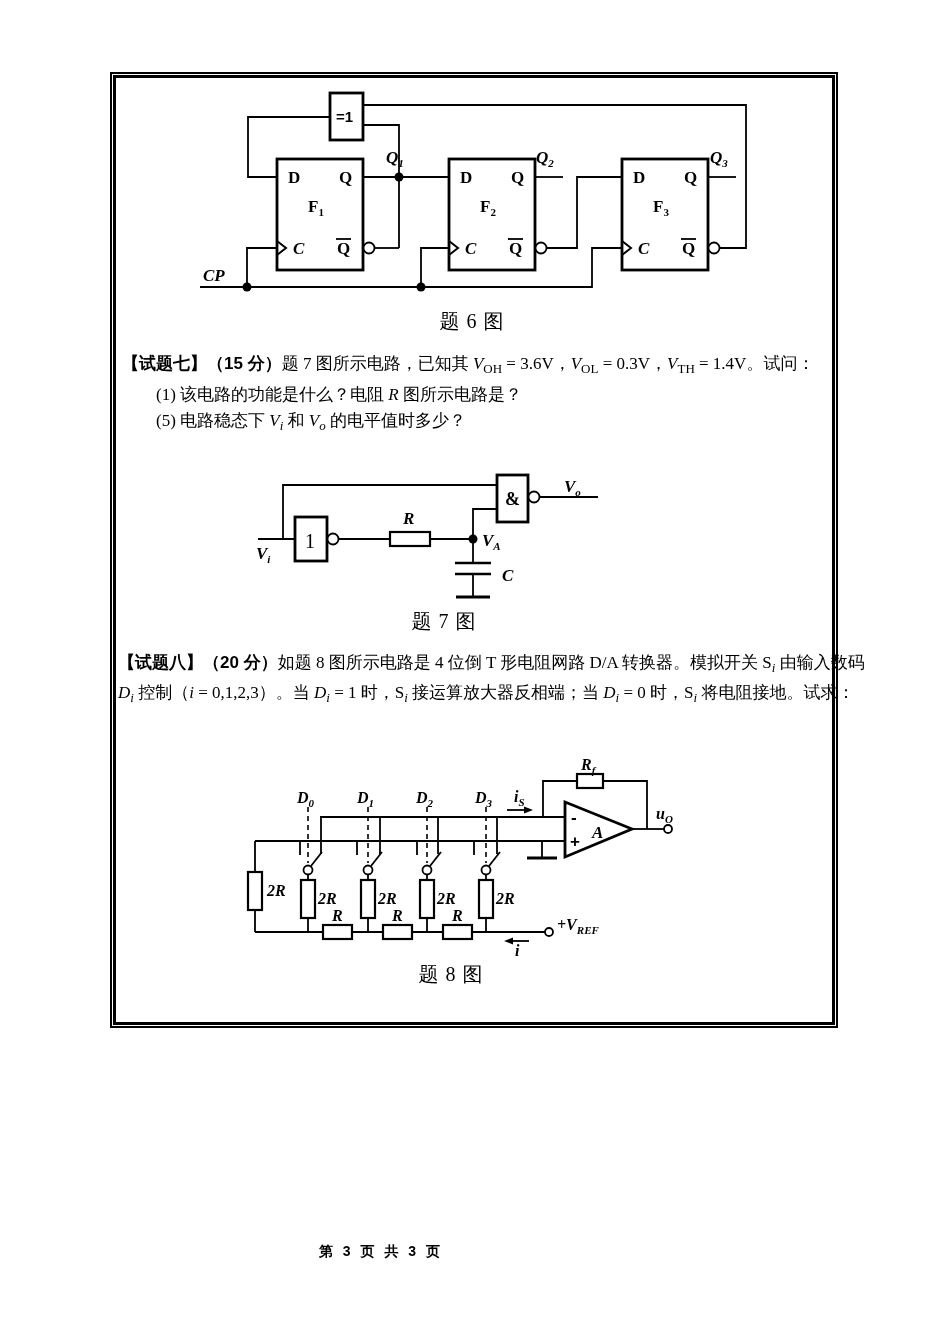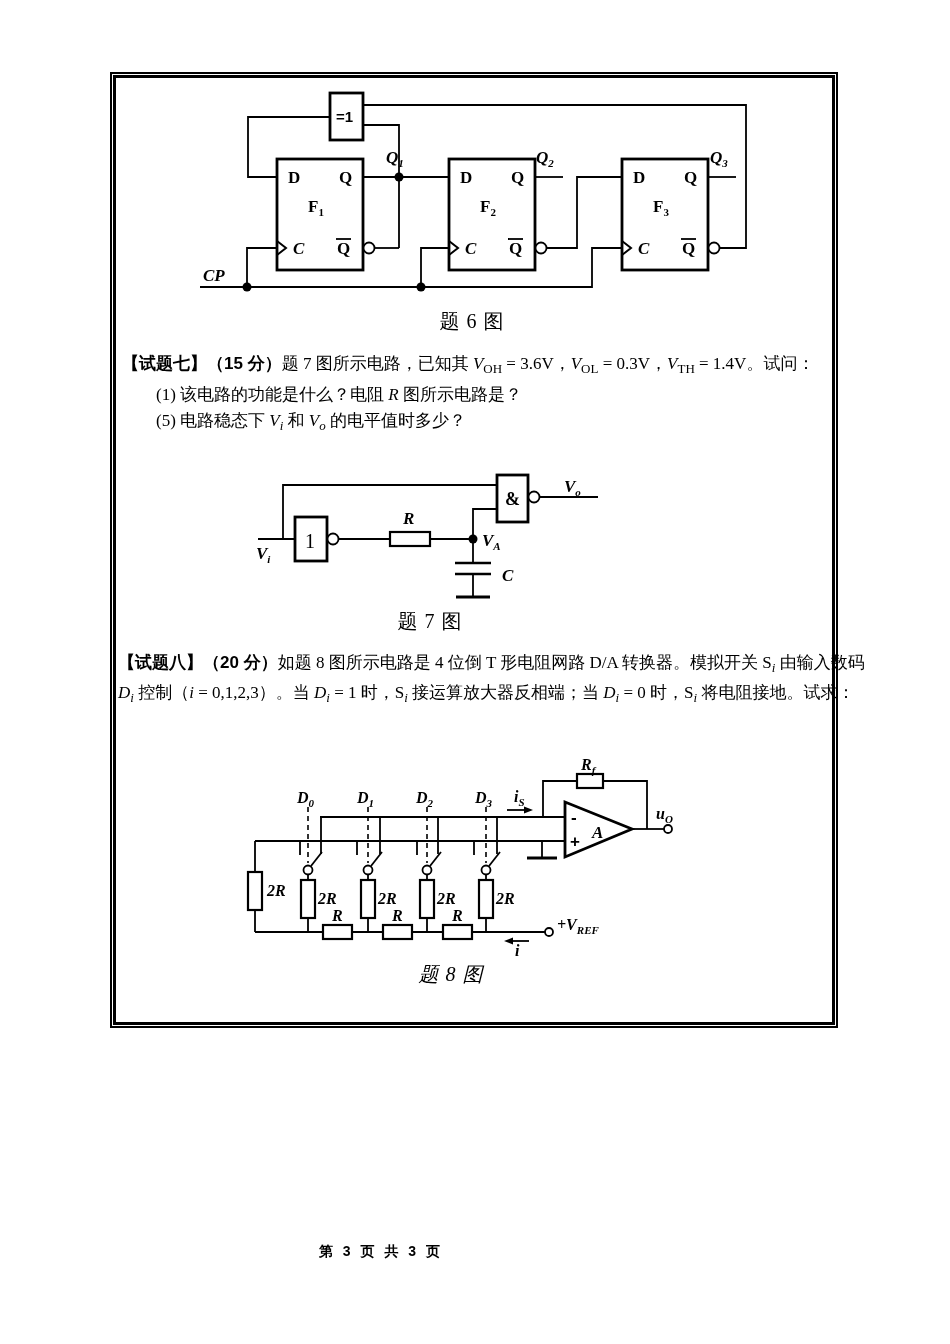--- a/index.html
+++ b/index.html
@@ -150,21 +150,21 @@
 
     <rect class="res" x="390" y="532" width="40" height="14"></rect>
     <circle class="dot" cx="473" cy="539" r="4.5"></circle>
 
     <text class="lbl ital" x="403" y="524">R</text>
     <text class="lbl ital" x="502" y="581">C</text>
     <text class="lbl ital" x="256" y="559"><tspan>V</tspan><tspan class="ssub" dy="4">i</tspan></text>
     <text class="lbl ital" x="482" y="546"><tspan>V</tspan><tspan class="ssub" dy="4">A</tspan></text>
     <text class="lbl ital" x="564" y="492"><tspan>V</tspan><tspan class="ssub" dy="4">o</tspan></text>
   </svg>
-  <div class="caption" style="left:430px; top:608px;text-align:center;">题 7 图</div>
+  <div class="caption" style="left:444px; top:608px;text-align:center;">题 7 图</div>
 
   <div class="textblock tb8">
     <div class="tline"><span class="seg-b">【试题八】（20 分）</span><span>如题 8 图所示电路是 4 位倒 T 形电阻网路 D/A 转换器。模拟开关 S</span><sub class="seg-i">i</sub><span> 由输入数码</span></div>
     <div class="tline"><span class="seg-i">D</span><sub class="seg-i">i</sub><span> 控制（</span><span class="seg-i">i</span><span> = 0,1,2,3）。当 </span><span class="seg-i">D</span><sub class="seg-i">i</sub><span> = 1 时，S</span><sub class="seg-i">i</sub><span> 接运算放大器反相端；当 </span><span class="seg-i">D</span><sub class="seg-i">i</sub><span> = 0 时，S</span><sub class="seg-i">i</sub><span> 将电阻接地。试求：</span></div>
   </div>
 
   <svg class="diag" style="left:235px; top:750px;" width="460" height="220" viewBox="235 750 460 220">
     <g>
       <path class="wire" d="M320,817 H565"></path>
       <path class="wire" d="M255,841 H565"></path>
@@ -243,16 +243,16 @@
     <text class="lbl16 ital" x="332" y="921">R</text>
     <text class="lbl16 ital" x="392" y="921">R</text>
     <text class="lbl16 ital" x="452" y="921">R</text>
 
     <text class="lbl16 ital" x="581" y="770"><tspan>R</tspan><tspan class="ssub" dy="4">f</tspan></text>
     <text class="lbl16 ital" x="514" y="802"><tspan>i</tspan><tspan class="ssub" dy="4">S</tspan></text>
     <text class="lbl16 ital" x="656" y="819"><tspan>u</tspan><tspan class="ssub" dy="4">O</tspan></text>
     <text class="lbl16 ital" x="557" y="930"><tspan>+V</tspan><tspan class="ssub" dy="4">REF</tspan></text>
     <text class="lbl16 ital" x="515" y="956">i</text>
   </svg>
-  <div class="caption" style="left:451px; top:961px;font-style:italic;">题 8 图</div>
+  <div class="caption" style="left:451px; top:961px;">题 8 图</div>
 
   <div class="footer">第 3 页 共 3 页</div>
 </div>
 
 </body></html>

